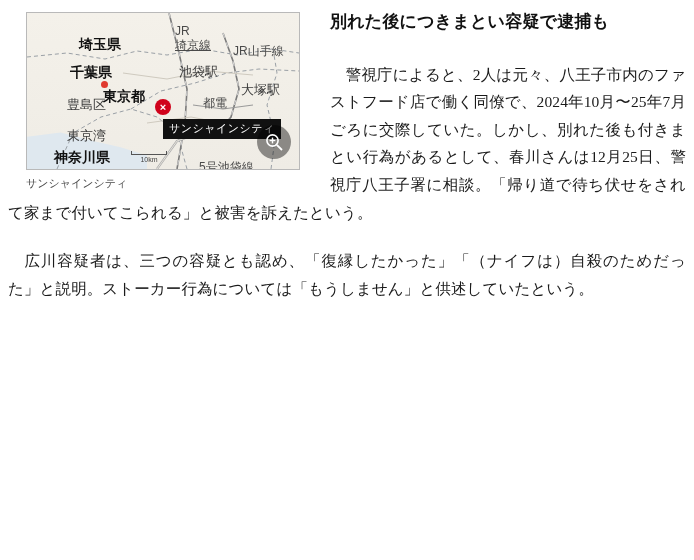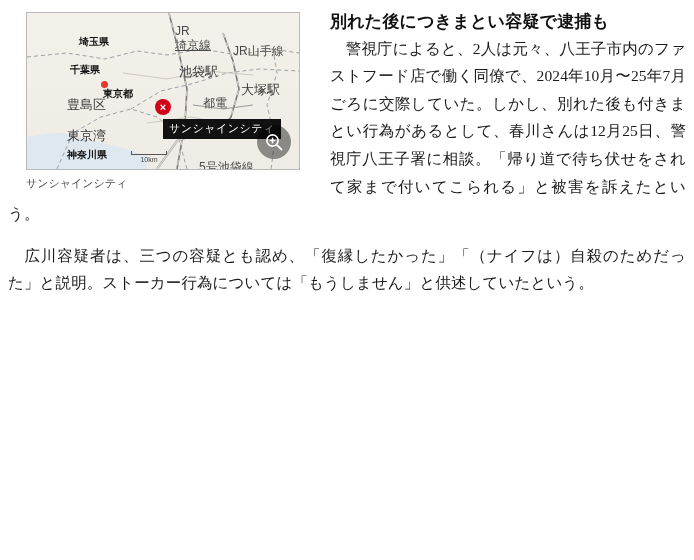--- a/index.html
+++ b/index.html
@@ -59,21 +59,21 @@
 
   .mlabel {
     position: absolute;
     font-family: "Liberation Sans", sans-serif;
     font-size: 13px;
     color: #3a3a3a;
     white-space: nowrap;
     line-height: 1;
   }
   .mlabel.big {
-    font-size: 10px;
+    font-size: 14px;
     font-weight: bold;
     color: #111;
   }
   .mlabel.rail {
     font-size: 12px;
     color: #4a4a4a;
   }
   .citydot {
     position: absolute;
     width: 7px;
@@ -142,32 +142,32 @@
     font-family: "Liberation Sans", sans-serif;
     font-size: 11px;
     color: #4a4a4a;
   }
   
   .headline {
     font-size: 17px;
     font-weight: bold;
     color: #111;
     line-height: 1.45;
-    margin: 4px 0 0 0;
+    margin: 4px 0 26px 0;
     letter-spacing: 0.2px;
   }
   p.body {
     font-size: 15.5px;
     line-height: 1.78;
     margin: 0 0 22px 0;
     text-align: justify;
     text-justify: inter-character;
     letter-spacing: 0.1px;
   }
-  p.body.first { margin-bottom: 14px; }
+  p.body.first { margin-bottom: 21px; }
   .indent::before { content: "\3000"; }
   .clearfix::after { content: ""; display: block; clear: both; }
 </style>
 </head>
 <body>
 
 <div class="page">
 
   <div class="figure">
     <div class="map">
@@ -197,21 +197,21 @@
         <path d="M96 60 L140 66 L180 58 L226 62" fill="none" stroke="#cfcabf" stroke-width="1"></path>
         <path d="M120 110 L164 104 L206 112" fill="none" stroke="#cfcabf" stroke-width="1"></path>
       </svg>
 
       <div class="labels">
           <div class="mlabel big" style="left: 52px; top: 24px;">埼玉県</div>
           <div class="mlabel big" style="left: 43px; top: 52px;">千葉県</div>
           <div class="mlabel big" style="left: 76px; top: 76px;">東京都</div>
           <div class="mlabel" style="left: 40px; top: 85px;">豊島区</div>
           <div class="mlabel" style="left: 40px; top: 116px; text-align: center;">東京湾</div>
-          <div class="mlabel big" style="left: 40px; top: 137px;">神奈川県</div>
+          <div class="mlabel big" style="left: 27px; top: 137px;">神奈川県</div>
           <div class="mlabel rail" style="left: 148px; top: 12px;">JR</div>
           <div class="mlabel rail" style="left: 148px; top: 26px; text-decoration: underline;">埼京線</div>
           <div class="mlabel rail" style="left: 206px; top: 32px; text-align: center;">JR山手線</div>
           <div class="mlabel" style="left: 152px; top: 52px;">池袋駅</div>
           <div class="mlabel" style="left: 214px; top: 70px;">大塚駅</div>
           <div class="mlabel rail" style="left: 176px; top: 84px;">都電</div>
           <div class="mlabel rail" style="left: 172px; top: 136px; margin-top: 36px;">首都高速</div>
           <div class="mlabel rail" style="left: 172px; top: 148px;">5号池袋線</div>
         </div>
 

